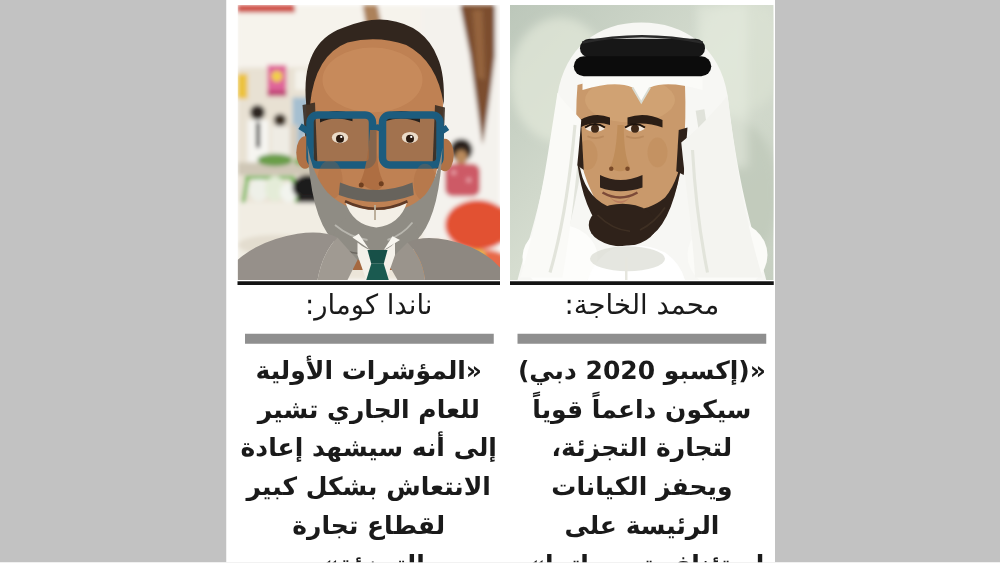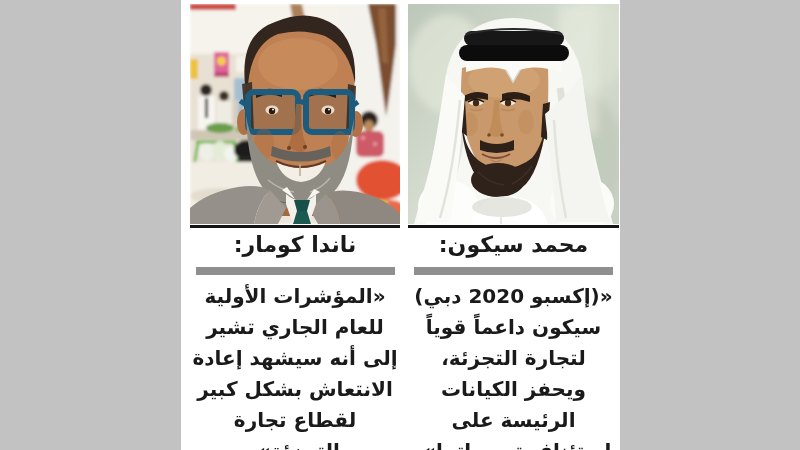--- a/index.html
+++ b/index.html
@@ -12,21 +12,21 @@
     position:absolute; left:181px; top:0; width:439px; height:450px;
     background:var(--panel,#ffffff);
   }
   .card { position:absolute; top:4px; }
   .card.cardL { left:9px;   width:210px; }
   .card.cardR { left:227px; width:211px; }
   .photo { width:100%; height:220px; overflow:hidden; }
   .photo svg { display:block; width:100%; height:100%; }
   .rule { height:3px; background:var(--rule,#141414); margin-top:1px; }
   .name {
-    direction:rtl; text-align:center; font-weight:bold;
+    direction:rtl; text-align:center; font-weight:normal;
     font-size:22px; line-height:30px; color:var(--text,#1a1a1a); margin-top:2px;
     letter-spacing:0;
   }
   .bar { height:8px; background:var(--divider,#8f8f8f); margin:7px auto 0; width:199px; }
   .quote {
     direction:rtl; text-align:center; font-weight:bold;
     font-size:20px; line-height:31px; color:var(--text,#1a1a1a);
     margin-top:6px; padding:0 1px;
   }
 </style>
@@ -213,19 +213,19 @@
 
             <path d="M58,58 Q105,46 154,58 L154,68 Q126,60 112,66 L105,78 L98,66 Q84,60 58,68 Z" fill="#fbfbf8"></path>
             <path d="M98,66 L105,78 L112,66" stroke="#d8dbd2" stroke-width="1.5" fill="none"></path>
             <rect x="56" y="27" width="100" height="15" rx="7.5" fill="#171717"></rect>
             <rect x="51" y="41" width="110" height="16" rx="8" fill="#0c0c0c"></rect>
             <path d="M58,30 Q105,20 154,30" stroke="#2a2a2a" stroke-width="2" fill="none"></path>
           </g>
         </svg>
       </div>
       <div class="rule"></div>
-      <div class="name">محمد سيكون:</div>
+      <div class="name">محمد الخاجة:</div>
       <div class="bar"></div>
       <div class="quote">«(إكسبو 2020 دبي) سيكون داعماً قوياً لتجارة التجزئة، ويحفز الكيانات الرئيسة على استئناف توسعاتها».</div>
     </div>
 
   </div>
 </div>
 
 </body></html>

